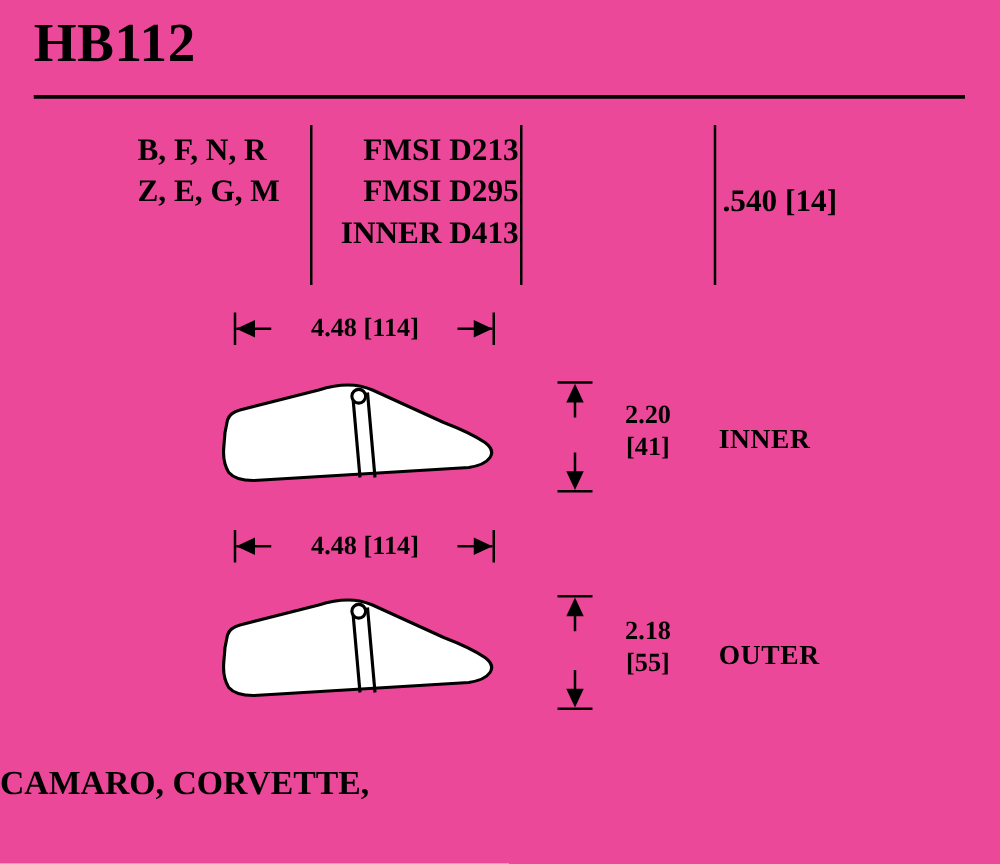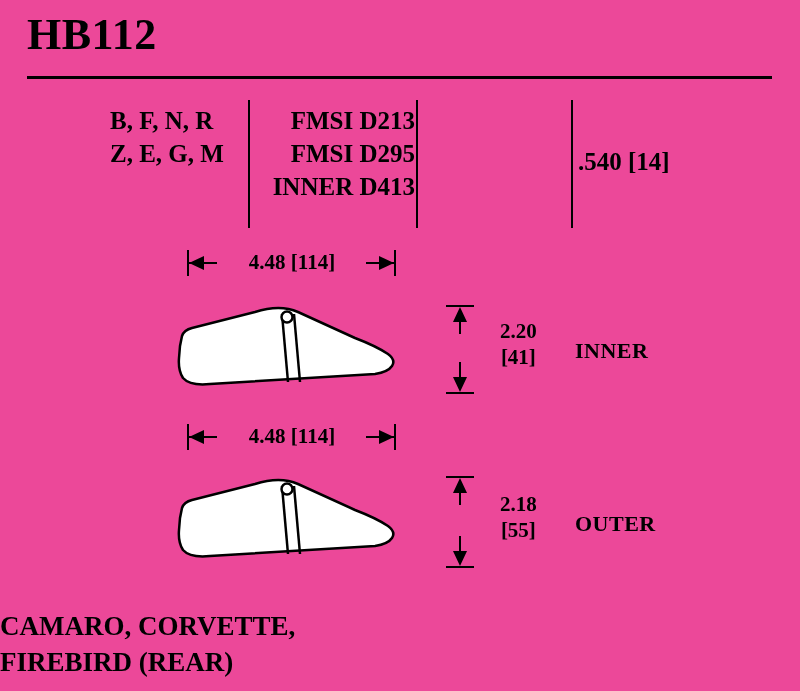--- a/index.html
+++ b/index.html
@@ -236,16 +236,15 @@
   <div class="vbar" style="left:459px; top:491px; height:14px;"></div>
   <div class="vbar" style="left:459px; top:536px; height:16px;"></div>
   <div class="height-label" style="left:500px; top:491px;">
     <div>2.18</div>
     <div>[55]</div>
   </div>
   <div class="side-label" style="left:575px; top:511px;">OUTER</div>
 
   <div class="vehicle">
     <div>CAMARO, CORVETTE,</div>
-    <div>FIREBIRD (REAR)</div>
   </div>
 
 </div>
 
 </body></html>

